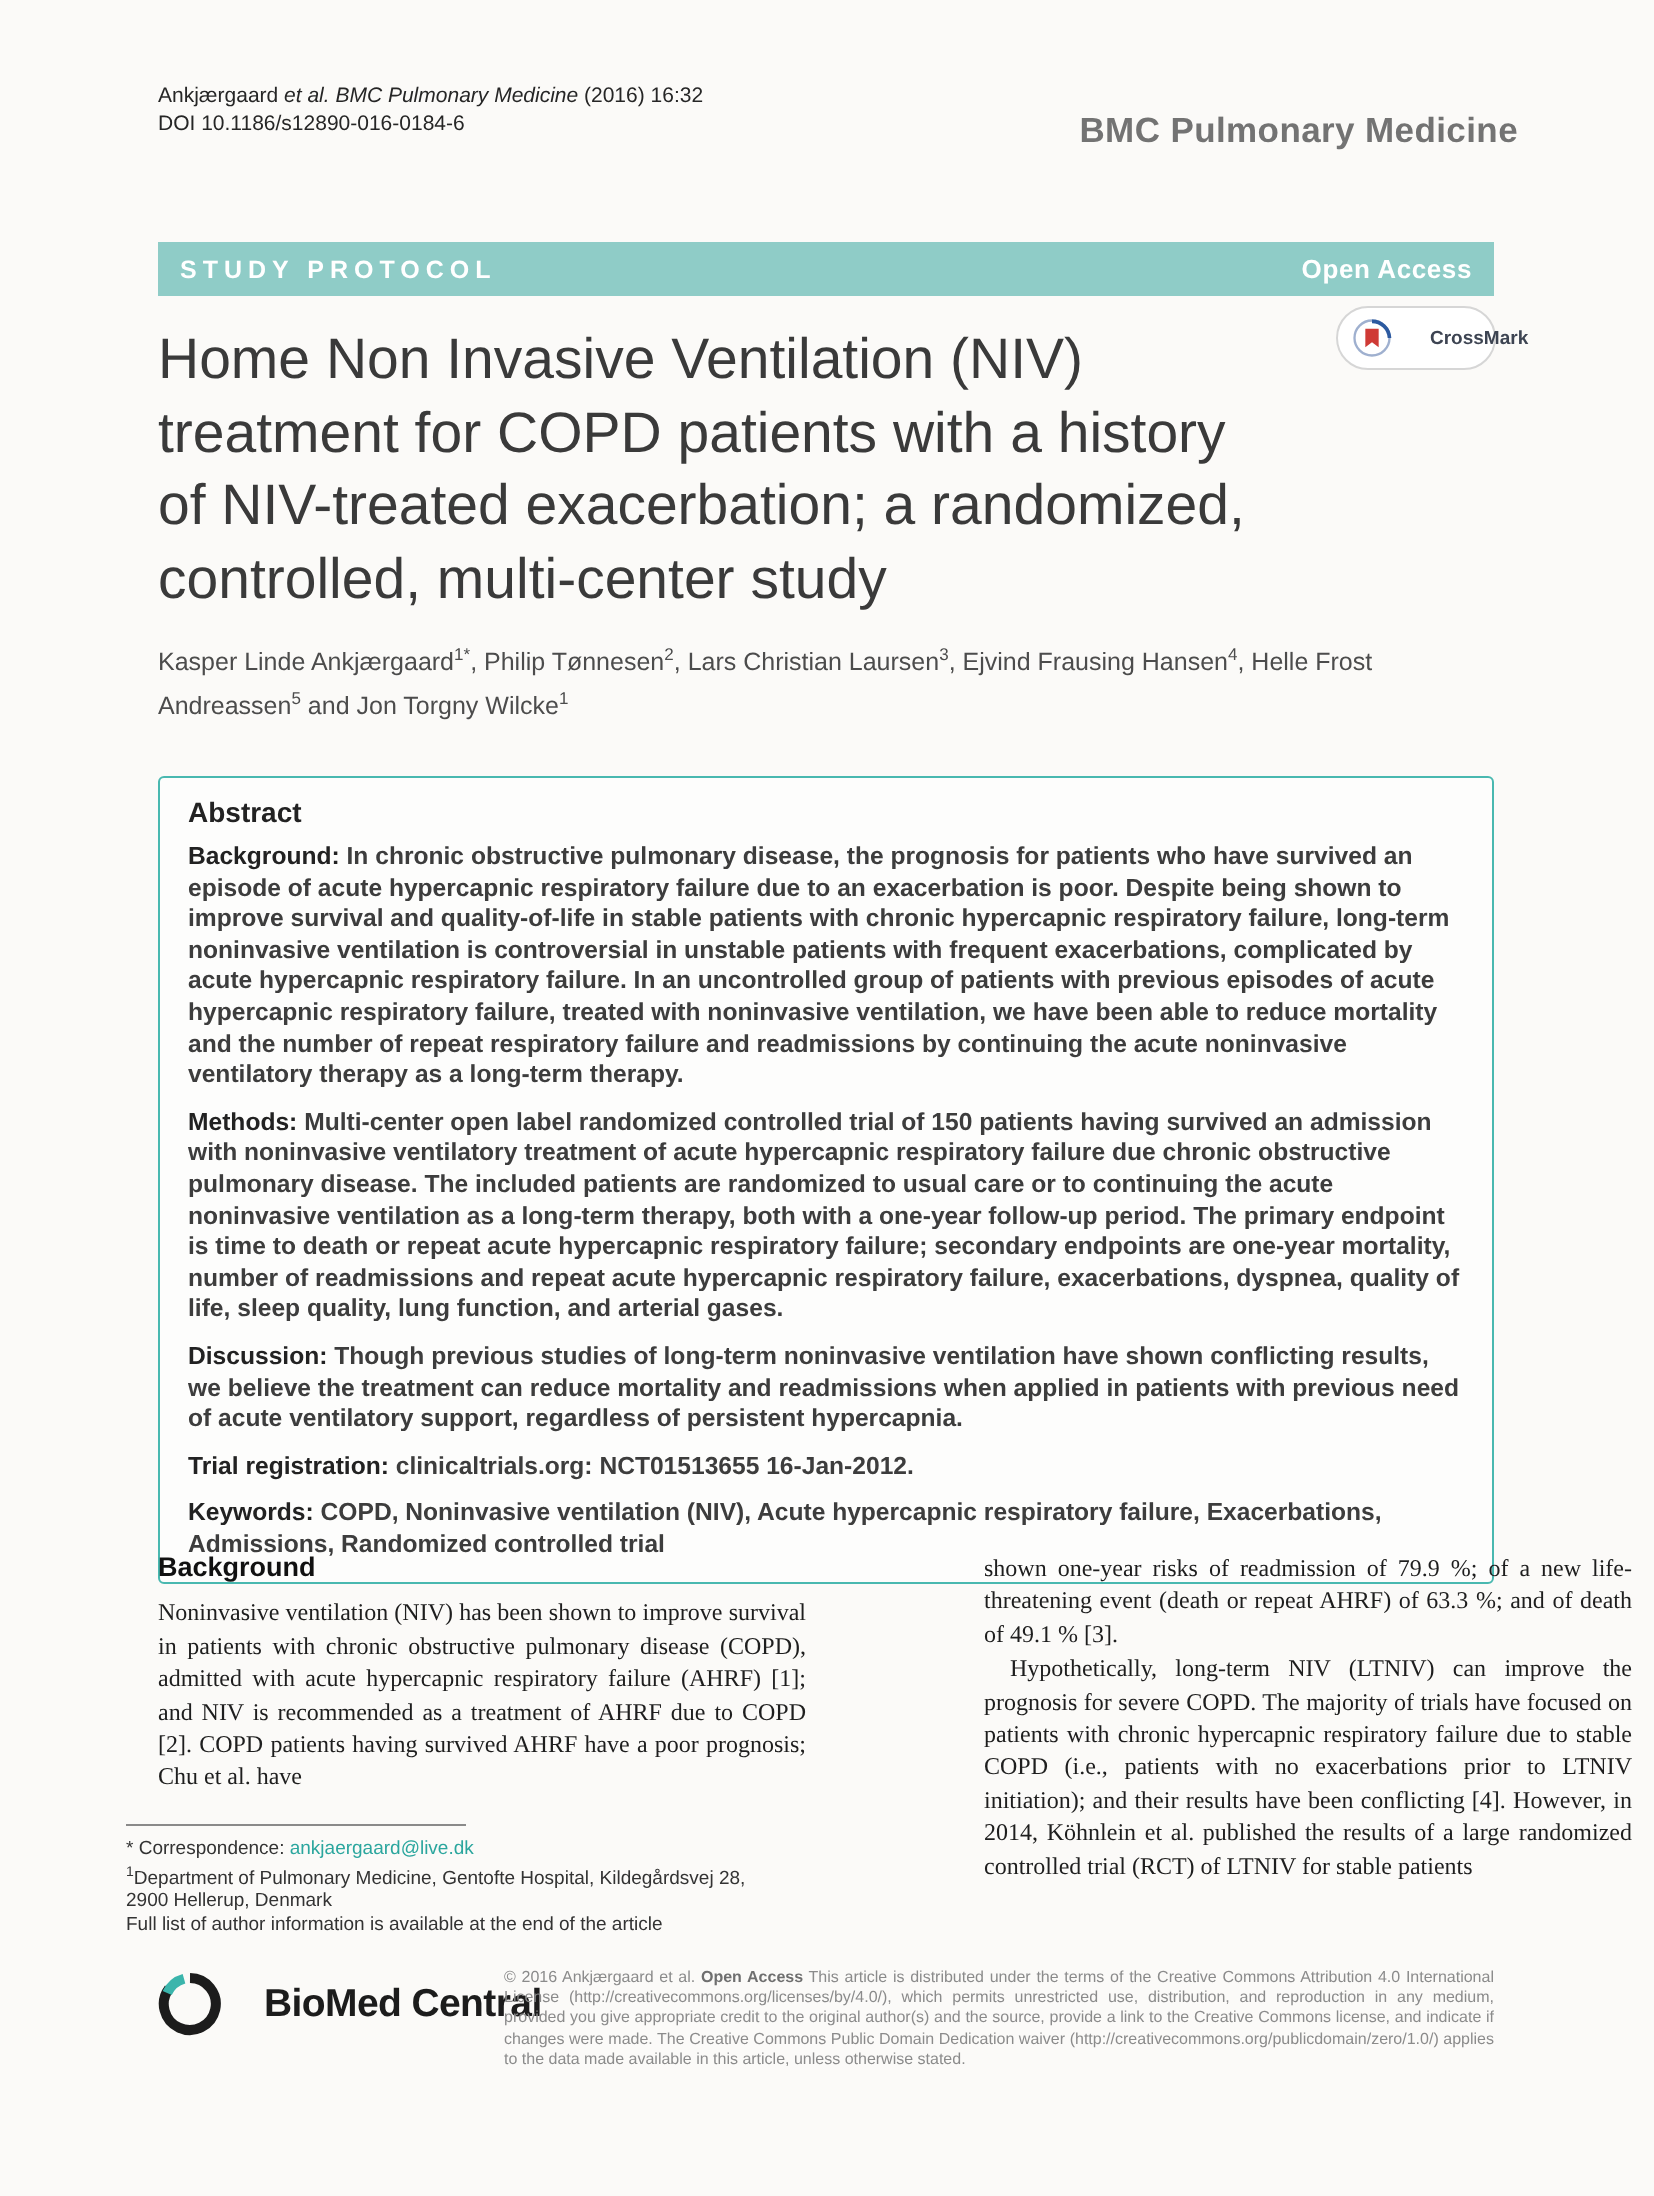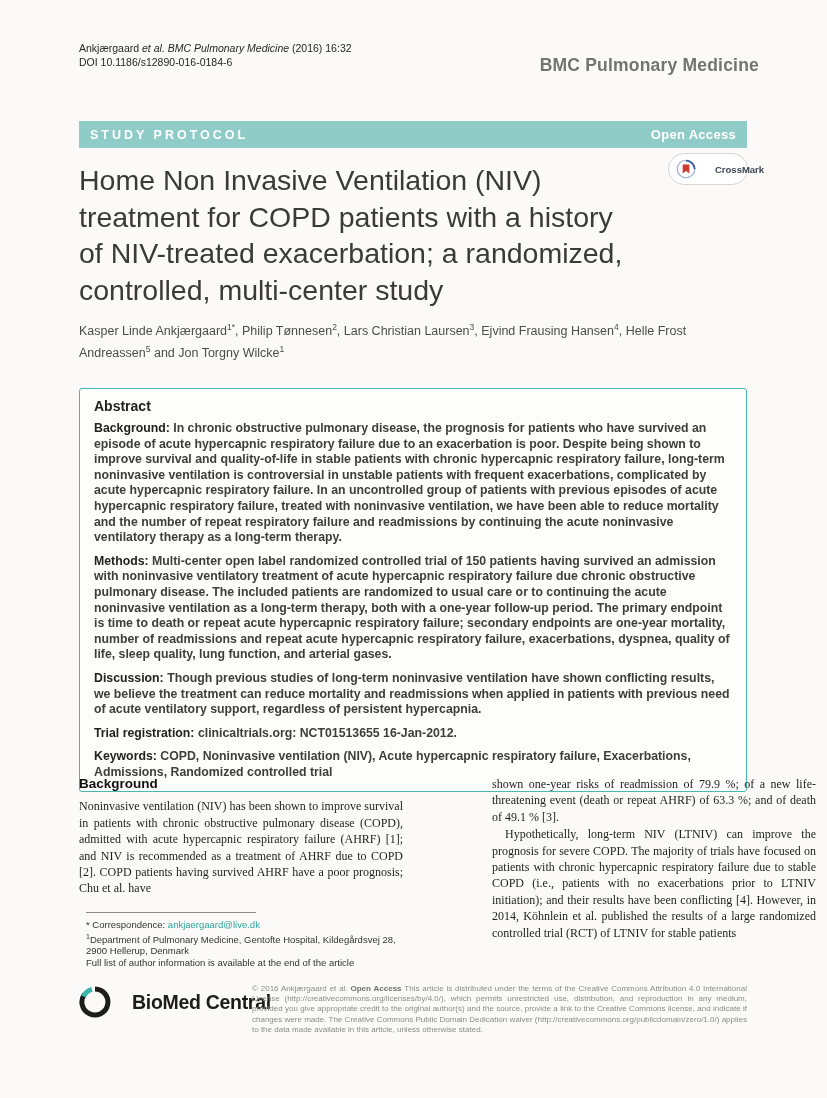--- a/index.html
+++ b/index.html
@@ -50,21 +50,21 @@
   
   .col{position:absolute;top:776px;width:324px;
     font-family:"Liberation Serif",serif;font-size:12px;line-height:16.4px;color:#1e1e1e;
     text-align:justify;hyphens:auto;}
   .col-left{left:79px;}
   .col-right{left:444px;margin-left:48px;}
   .col h3{font-family:"Liberation Sans",sans-serif;font-size:13.5px;margin:0 0 6px 0;color:#111;}
   .col p{margin:0;}
   .col p.indent{text-indent:13px;margin-top:1px;}
   
-  .footnotes{position:absolute;left:86px;top:912px;width:310px;
+  .footnotes{position:absolute;left:63px;top:912px;width:310px;
     font-size:9.5px;line-height:11.6px;color:#333;}
   .footnotes .rule{width:170px;border-top:1px solid #8a8a8a;margin-bottom:6px;}
   .footnotes sup{font-size:7px;}
   .email-link{color:#2ba69e;text-decoration:none;cursor:pointer;}
   
   .footer-logo{position:absolute;left:79px;top:986px;display:flex;align-items:center;gap:21px;}
   .footer-logo .wordmark{font-size:19.5px;font-weight:bold;color:#1c1c1c;letter-spacing:-0.3px;}
   .footer-copy{position:absolute;left:252px;top:984px;width:495px;
     font-size:8px;line-height:10.2px;color:#8b8b8b;text-align:justify;}
   .footer-copy b{color:#6f6f6f;}

